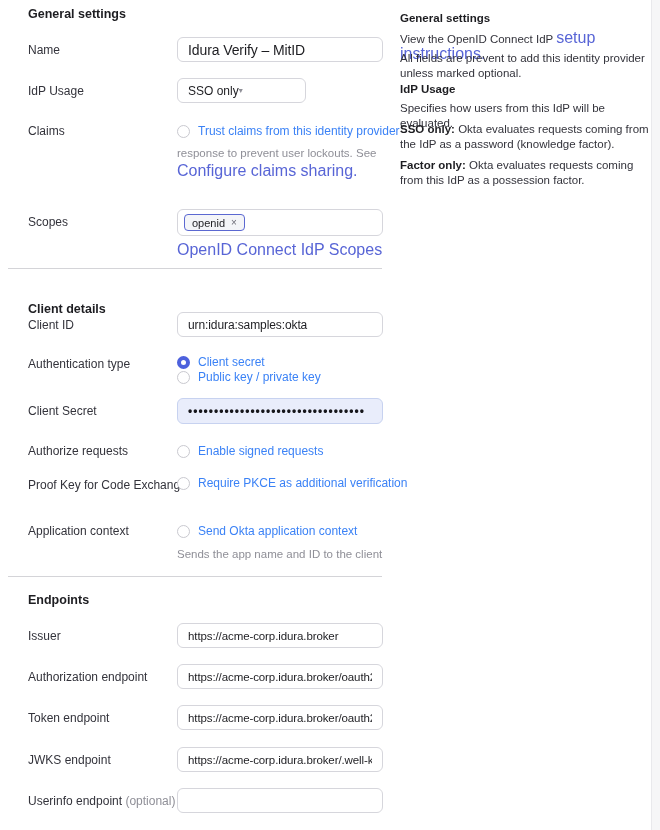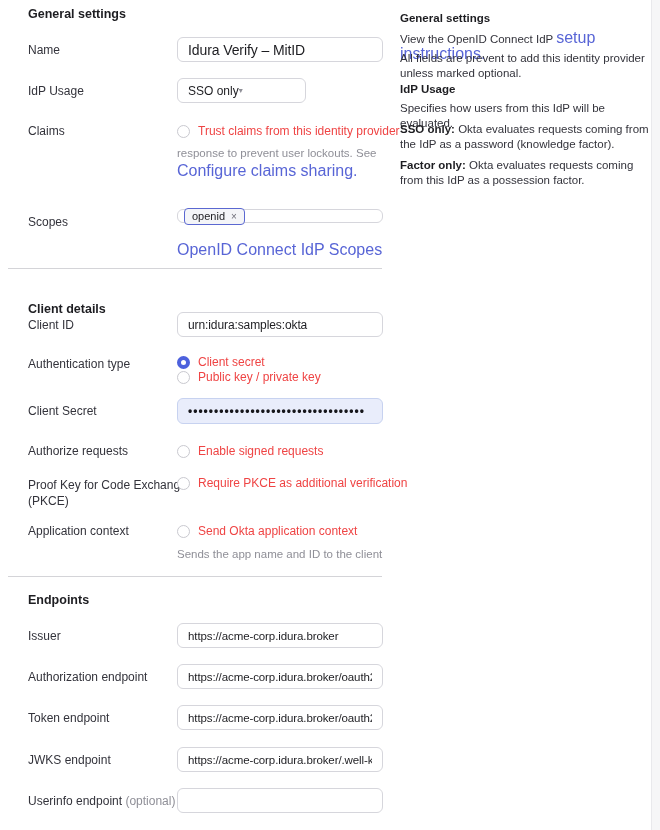--- a/index.html
+++ b/index.html
@@ -50,28 +50,28 @@
     width: 13px; height: 13px; border-radius: 50%;
     border: 1.5px solid #c9c9cf; background: #fff; flex: 0 0 auto;
     margin-top: 0.5px; cursor: pointer;
   }
   .radio-on {
     width: 13px; height: 13px; border-radius: 50%;
     border: 4px solid #4d61dd; background: #ffffff; flex: 0 0 auto;
     margin-top: 0.5px; cursor: pointer;
   }
   .checkline .cl-text {
-    margin-left: 8px; font-size: 12px; color: #ef4444; white-space: nowrap; cursor: pointer;
+    margin-left: 8px; font-size: 12px; color: #3b82f6; white-space: nowrap; cursor: pointer;
   }
 
   .help { font-size: 11.5px; color: #8f8f97; line-height: 17px; white-space: nowrap; }
   a.link { color: #5865d6; text-decoration: none; cursor: pointer; font-size: 16px; }
 
   .tagbox {
-    width: 206px; height: 14px;
+    width: 206px; height: 27px;
     border: 1px solid #d6d6dc; border-radius: 6px;
     background: #fff; display: flex; align-items: center; padding-left: 6px;
   }
   .tag {
     display: inline-flex; align-items: center; gap: 6px;
     border: 1px solid #5b68d1; border-radius: 4px;
     background: #f4f5f8; padding: 1.5px 7px;
     font-size: 11px; color: #1d1d21;
   }
   .tag .x { color: #6e6e78; font-size: 10px; cursor: pointer; }
@@ -174,21 +174,20 @@
       <div class="lbl" style="top:0">Authorize requests</div>
       <div class="checkline" style="left:177px; top:0">
         <div class="circle"></div>
         <div class="cl-text">Enable signed requests</div>
       </div>
     </div>
 
     <div class="row" style="top:476px">
       <div class="lbl" style="top:1px; line-height:16px">
         <div>Proof Key for Code Exchange</div>
-        <div>(PKCE)</div>
       </div>
       <div class="checkline" style="left:177px; top:0">
         <div class="circle"></div>
         <div class="cl-text">Require PKCE as additional verification</div>
       </div>
     </div>
 
     <div class="row" style="top:524px">
       <div class="lbl" style="top:0">Application context</div>
       <div class="checkline" style="left:177px; top:0">

